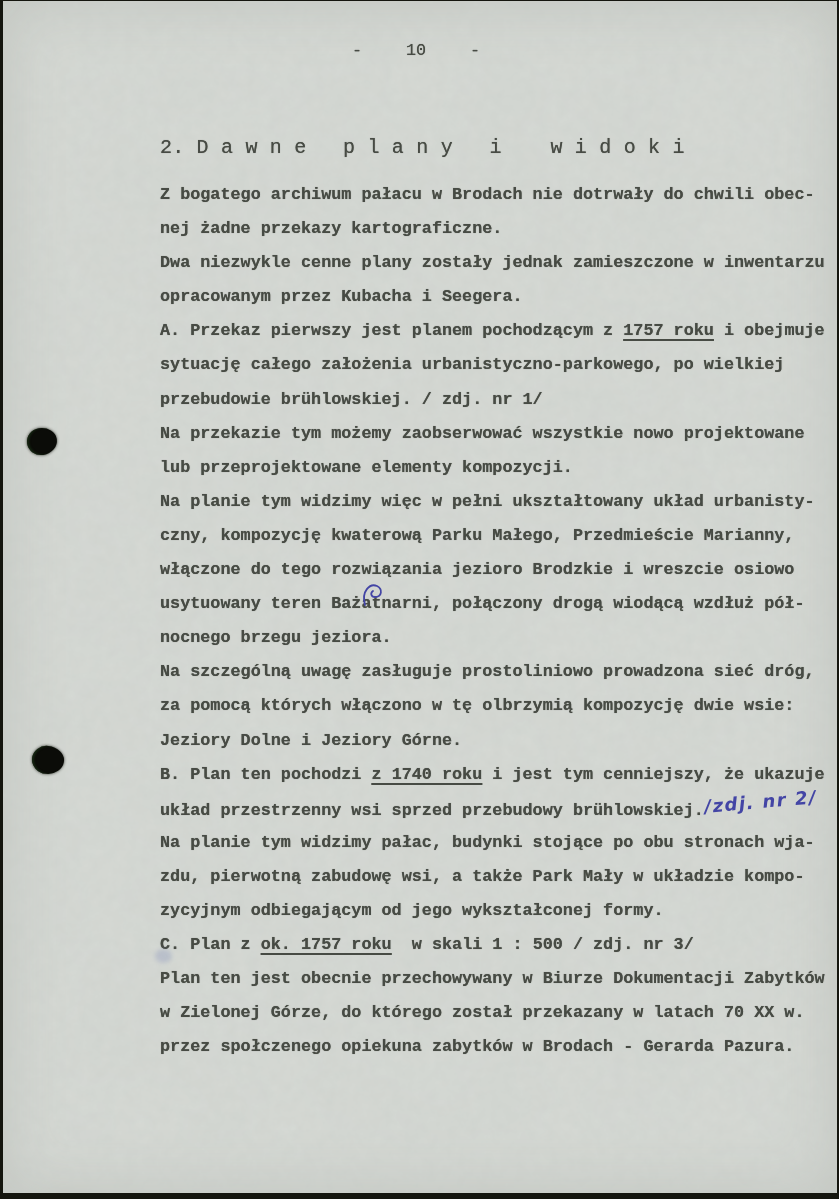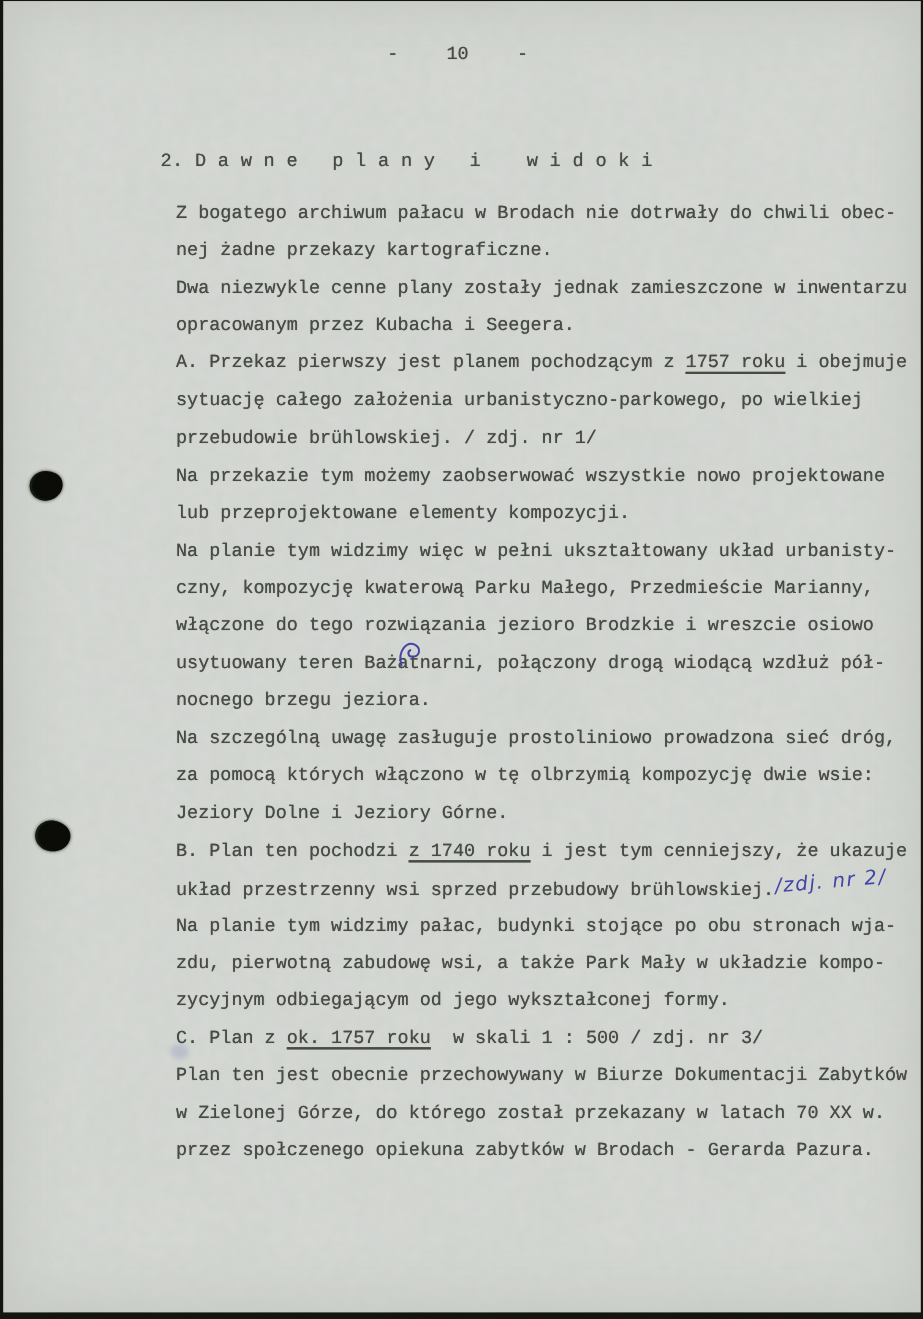--- a/index.html
+++ b/index.html
@@ -33,27 +33,27 @@
     filter:blur(0.25px);
     text-shadow:0 0 0.7px rgba(70,74,66,0.85);
     white-space:pre;
   }
   .page-header{
     position:absolute;left:349px;top:40px;width:128px;
     display:flex;justify-content:space-between;align-items:center;
     font-size:16.8px;
   }
   .heading{
-    position:absolute;left:143px;top:136px;
-    font-size:17px;line-height:22px;
+    position:absolute;left:157px;top:136px;
+    font-size:20px;line-height:22px;
     letter-spacing:0.2px;
   }
   .body-lines{
     position:absolute;left:157px;top:177px;width:676px;
-    font-size:16.8px;line-height:34.1px;
+    font-size:16.8px;line-height:34.1px;font-weight:bold;
   }
   .line{height:34.1px;}
   .u{
     text-decoration:underline;
     text-decoration-thickness:1.6px;
     text-underline-offset:4px;
     text-align:right;
   }
   .hw{
     display:inline-block;

